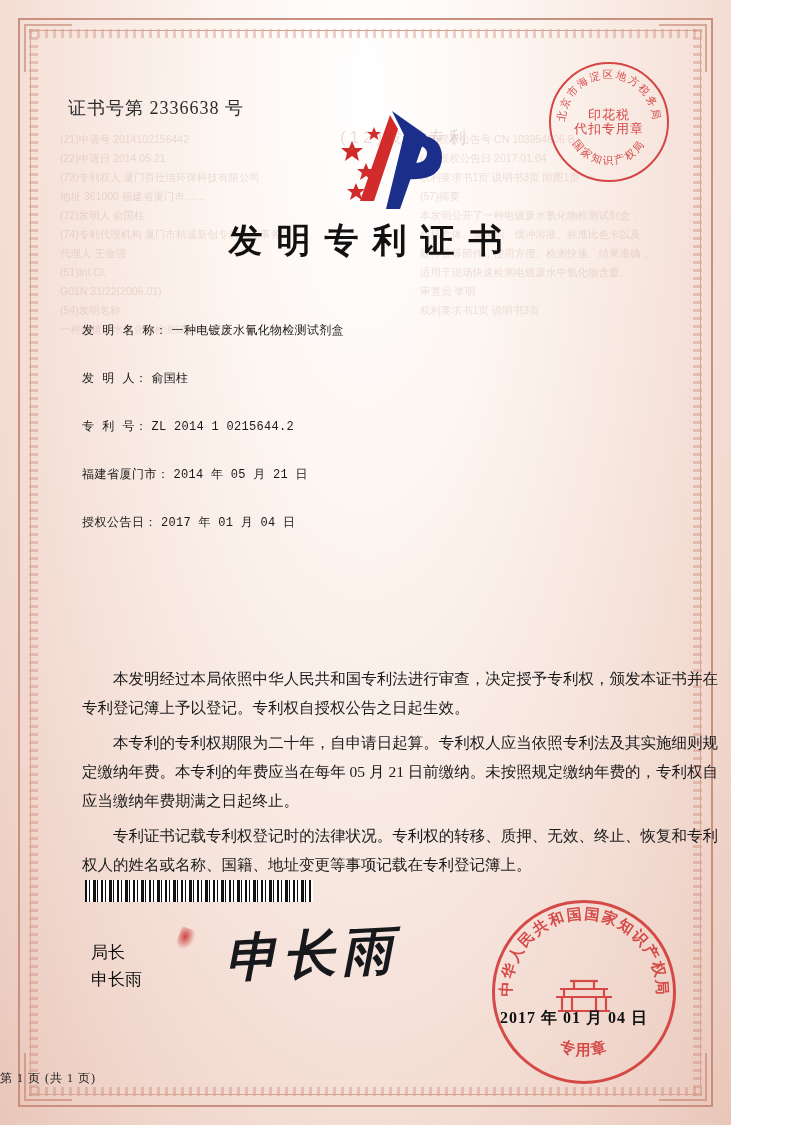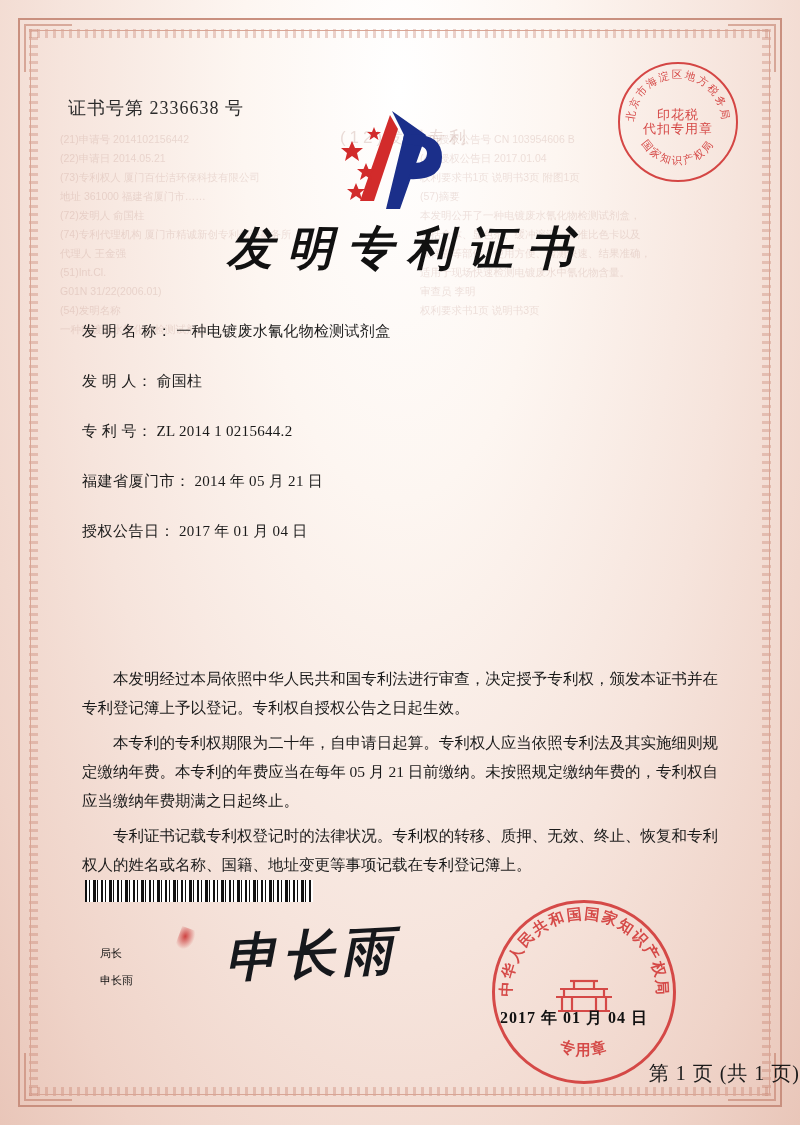--- a/index.html
+++ b/index.html
@@ -5,21 +5,21 @@
   html, body {
     margin: 0;
     padding: 0;
     background: #ffffff;
   }
   body {
     font-family: "Liberation Serif", "DejaVu Serif", serif;
   }
   .page {
     position: relative;
-    width: 800px;
+    width: 731px;
     height: 1125px;
     overflow: hidden;
     background:
       radial-gradient(ellipse at 50% 8%, #ffffff 0%, #fdf6f1 28%, #f6e4dc 60%, #efd3c8 85%, #e9c6b9 100%);
   }
   
   .frame-outer {
     position: absolute;
     left: 18px; top: 18px; right: 18px; bottom: 18px;
     border: 2px solid #c9907f;
@@ -96,35 +96,35 @@
     position: absolute;
     left: 330px; top: 105px;
     width: 135px; height: 110px;
   }
 
   
   .main-title {
     position: absolute;
     left: 0; right: 0; top: 218px;
     text-align: center;
-    font-size: 46px;
+    font-size: 34px;
     letter-spacing: 14px;
     font-weight: bold;
     color: #111;
     text-indent: 14px;
-    font-style: italic;
   }
 
   
   .fields {
     position: absolute;
     left: 82px; top: 322px;
     width: 640px;
-    font-size: 15px;
+    font-size: 12px;
     color: #1a1a1a;
+    font-family: Liberation Mono, monospace;
   }
   .field-row {
     display: flex;
     align-items: baseline;
     margin-bottom: 31px;
   }
   .field-label {
     white-space: nowrap;
     letter-spacing: 0.5px;
   }
@@ -155,24 +155,25 @@
     width: 228px; height: 22px;
     background:
       repeating-linear-gradient(90deg,
         #111 0 2px, #fff 2px 4px, #111 4px 5px, #fff 5px 8px,
         #111 8px 11px, #fff 11px 12px, #111 12px 13px, #fff 13px 16px);
   }
 
   
   .sig-label {
     position: absolute;
-    left: 100px; top: 940px;
-    font-size: 11px;
+    left: 91px; top: 940px;
+    font-size: 17px;
     line-height: 27px;
     color: #111;
+    font-family: Liberation Mono, monospace;
   }
   .sig-script {
     position: absolute;
     left: 225px; top: 920px;
     font-size: 52px;
     font-family: "Liberation Serif", serif;
     font-style: italic;
     font-weight: bold;
     color: #16181c;
     letter-spacing: 6px;
@@ -237,22 +238,22 @@
     left: 500px; top: 1008px;
     font-size: 16px;
     color: #111;
     letter-spacing: 1px;
     font-weight: bold;
   }
 
   .page-footer {
     position: absolute;
     left: 0; right: 0; bottom: 38px;
-    text-align: right;
-    font-size: 20px;
+    text-align: left;
+    font-size: 12px;
     color: #1a1a1a;
     letter-spacing: 1px;
   }
 </style>
 </head>
 <body>
 
 <div class="page">
 
   <div class="ghost">

